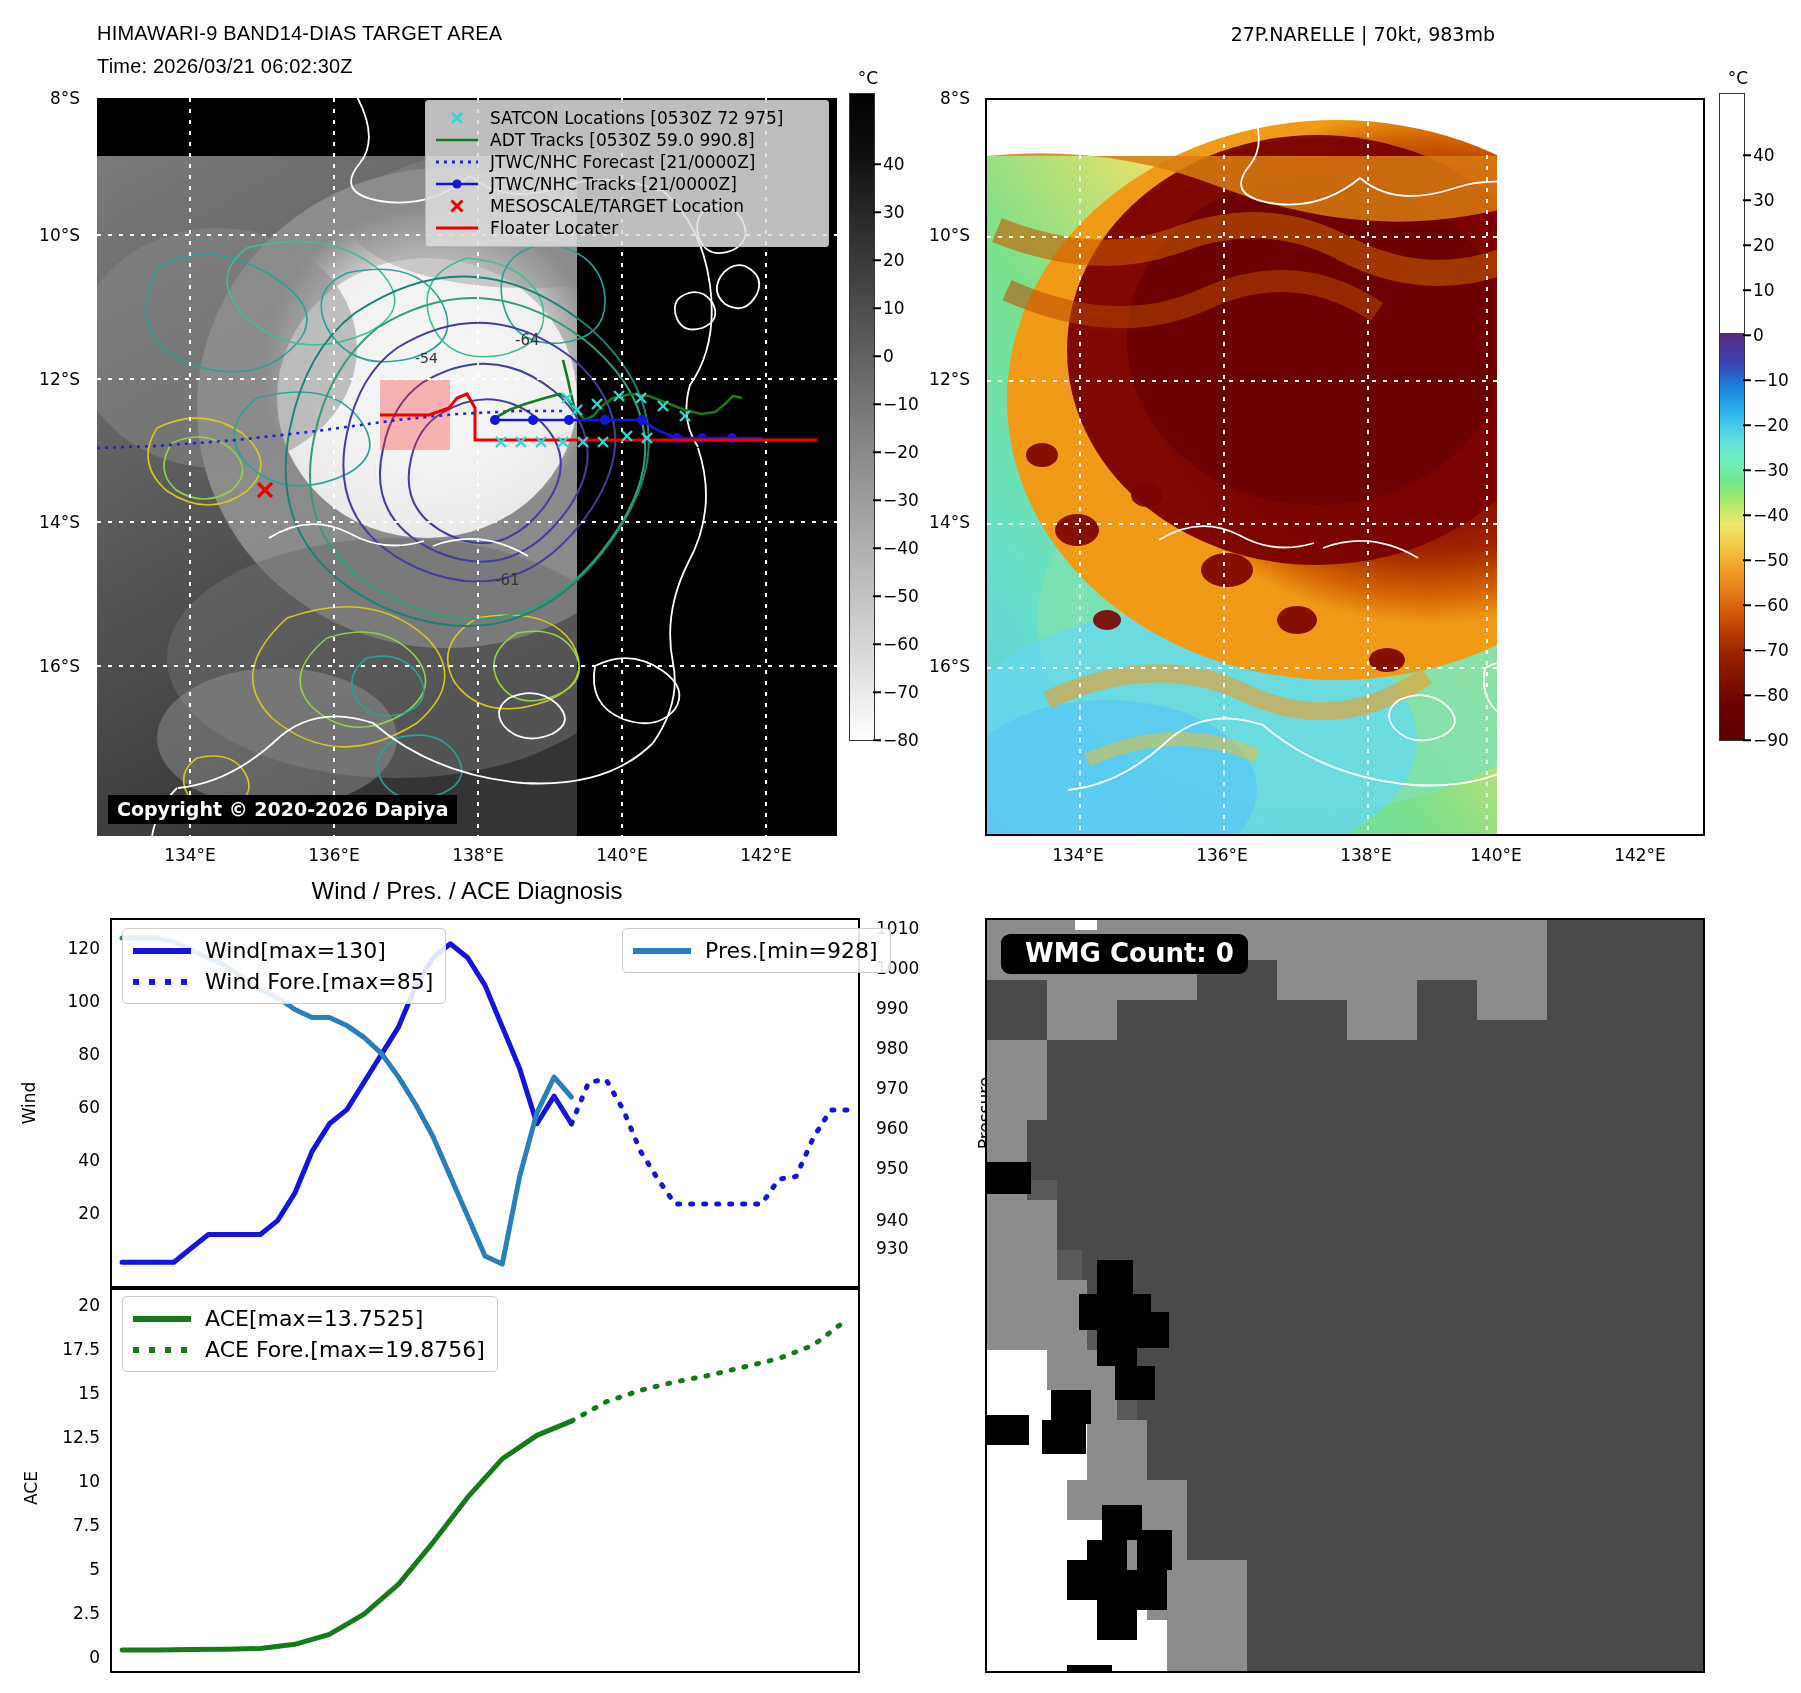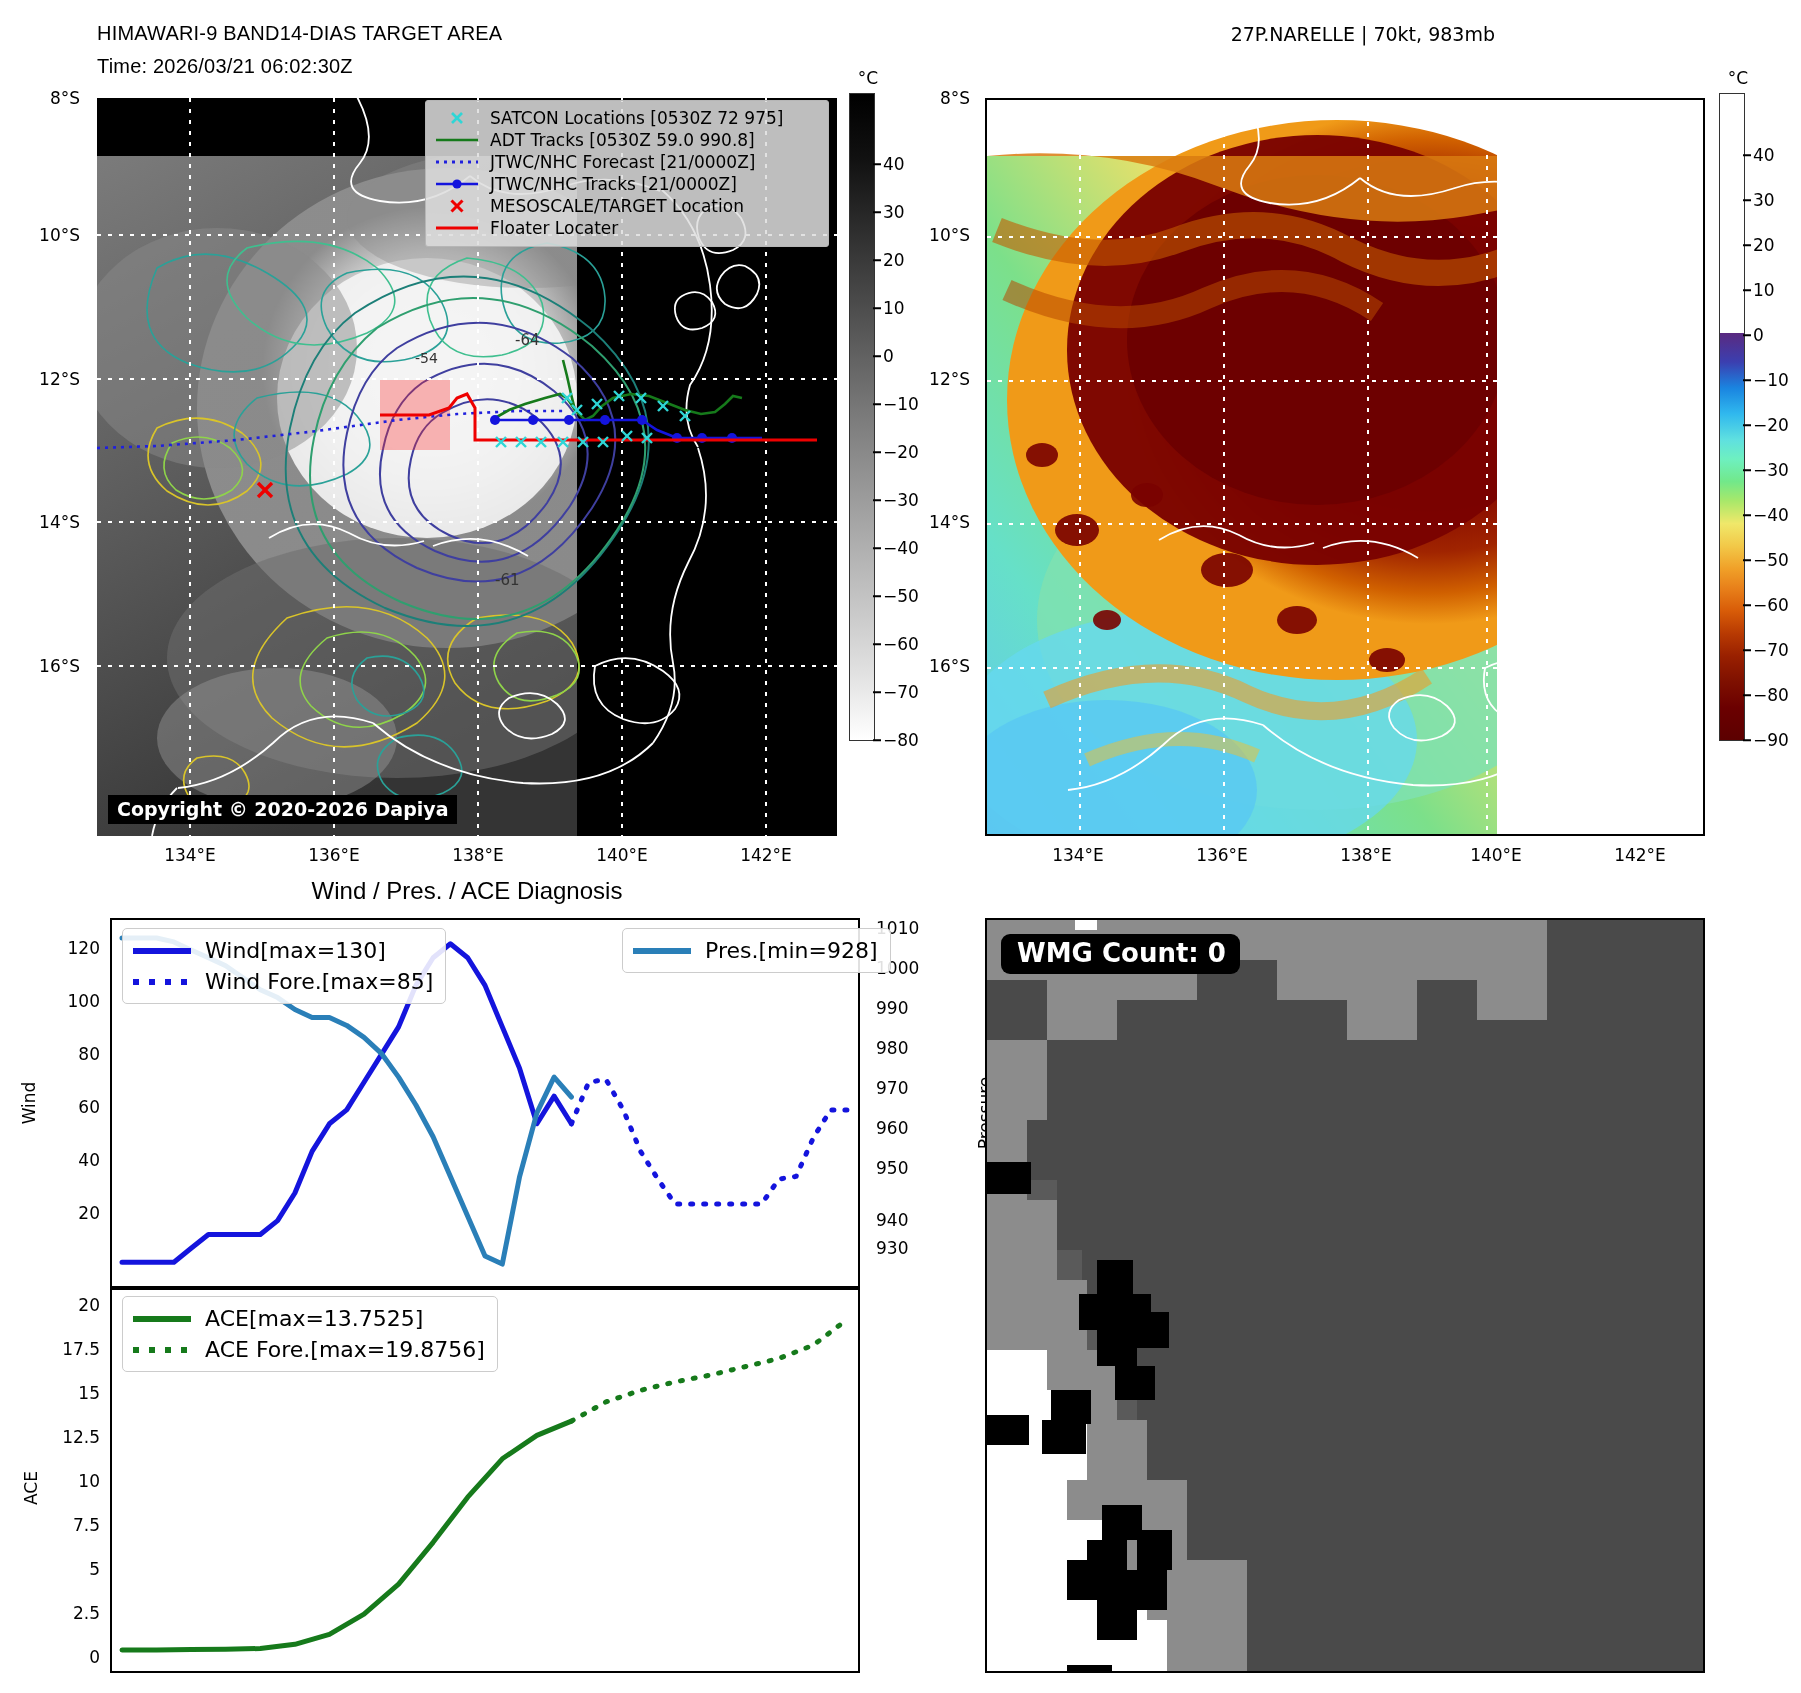--- a/index.html
+++ b/index.html
@@ -18,21 +18,21 @@
   .lg-txt{font-size:17px;}
   .chart-legend{background:rgba(255,255,255,.88);border:1px solid #ccc;border-radius:5px;
                 padding:6px 12px 6px 8px;box-sizing:border-box;}
   .cl-row{display:flex;align-items:center;height:31px;white-space:nowrap;}
   .cl-key{width:62px;height:20px;position:relative;margin-right:12px;flex:none;}
   .cl-txt{font-size:22px;font-family:"DejaVu Sans",sans-serif;}
   .tick-txt{font-size:17px;position:absolute;white-space:nowrap;}
   .vlabel{position:absolute;font-size:17px;transform-origin:center center;}
   .copyright{background:#000;color:#fff;font-size:19px;font-weight:bold;padding:3px 9px 4px 9px;
              font-family:"DejaVu Sans",sans-serif;}
-  .wmg{background:#000;color:#fff;font-size:26px;font-weight:bold;border-radius:9px;padding:4px 14px 6px 16px;
+  .wmg{background:#000;color:#fff;font-size:26px;font-weight:bold;border-radius:9px;padding:4px 14px 6px 24px;
        font-family:"DejaVu Sans",sans-serif;}
   .sect-title{font-size:24px;font-family:"Liberation Sans",sans-serif;text-align:center;}
 </style>
 </head>
 <body>
 
 <div class="abs ttl" style="left:97px;top:22px;">
   <div>HIMAWARI-9 BAND14-DIAS TARGET AREA</div>
   <div style="margin-top:10px;">Time: 2026/03/21 06:02:30Z</div>
 </div>

